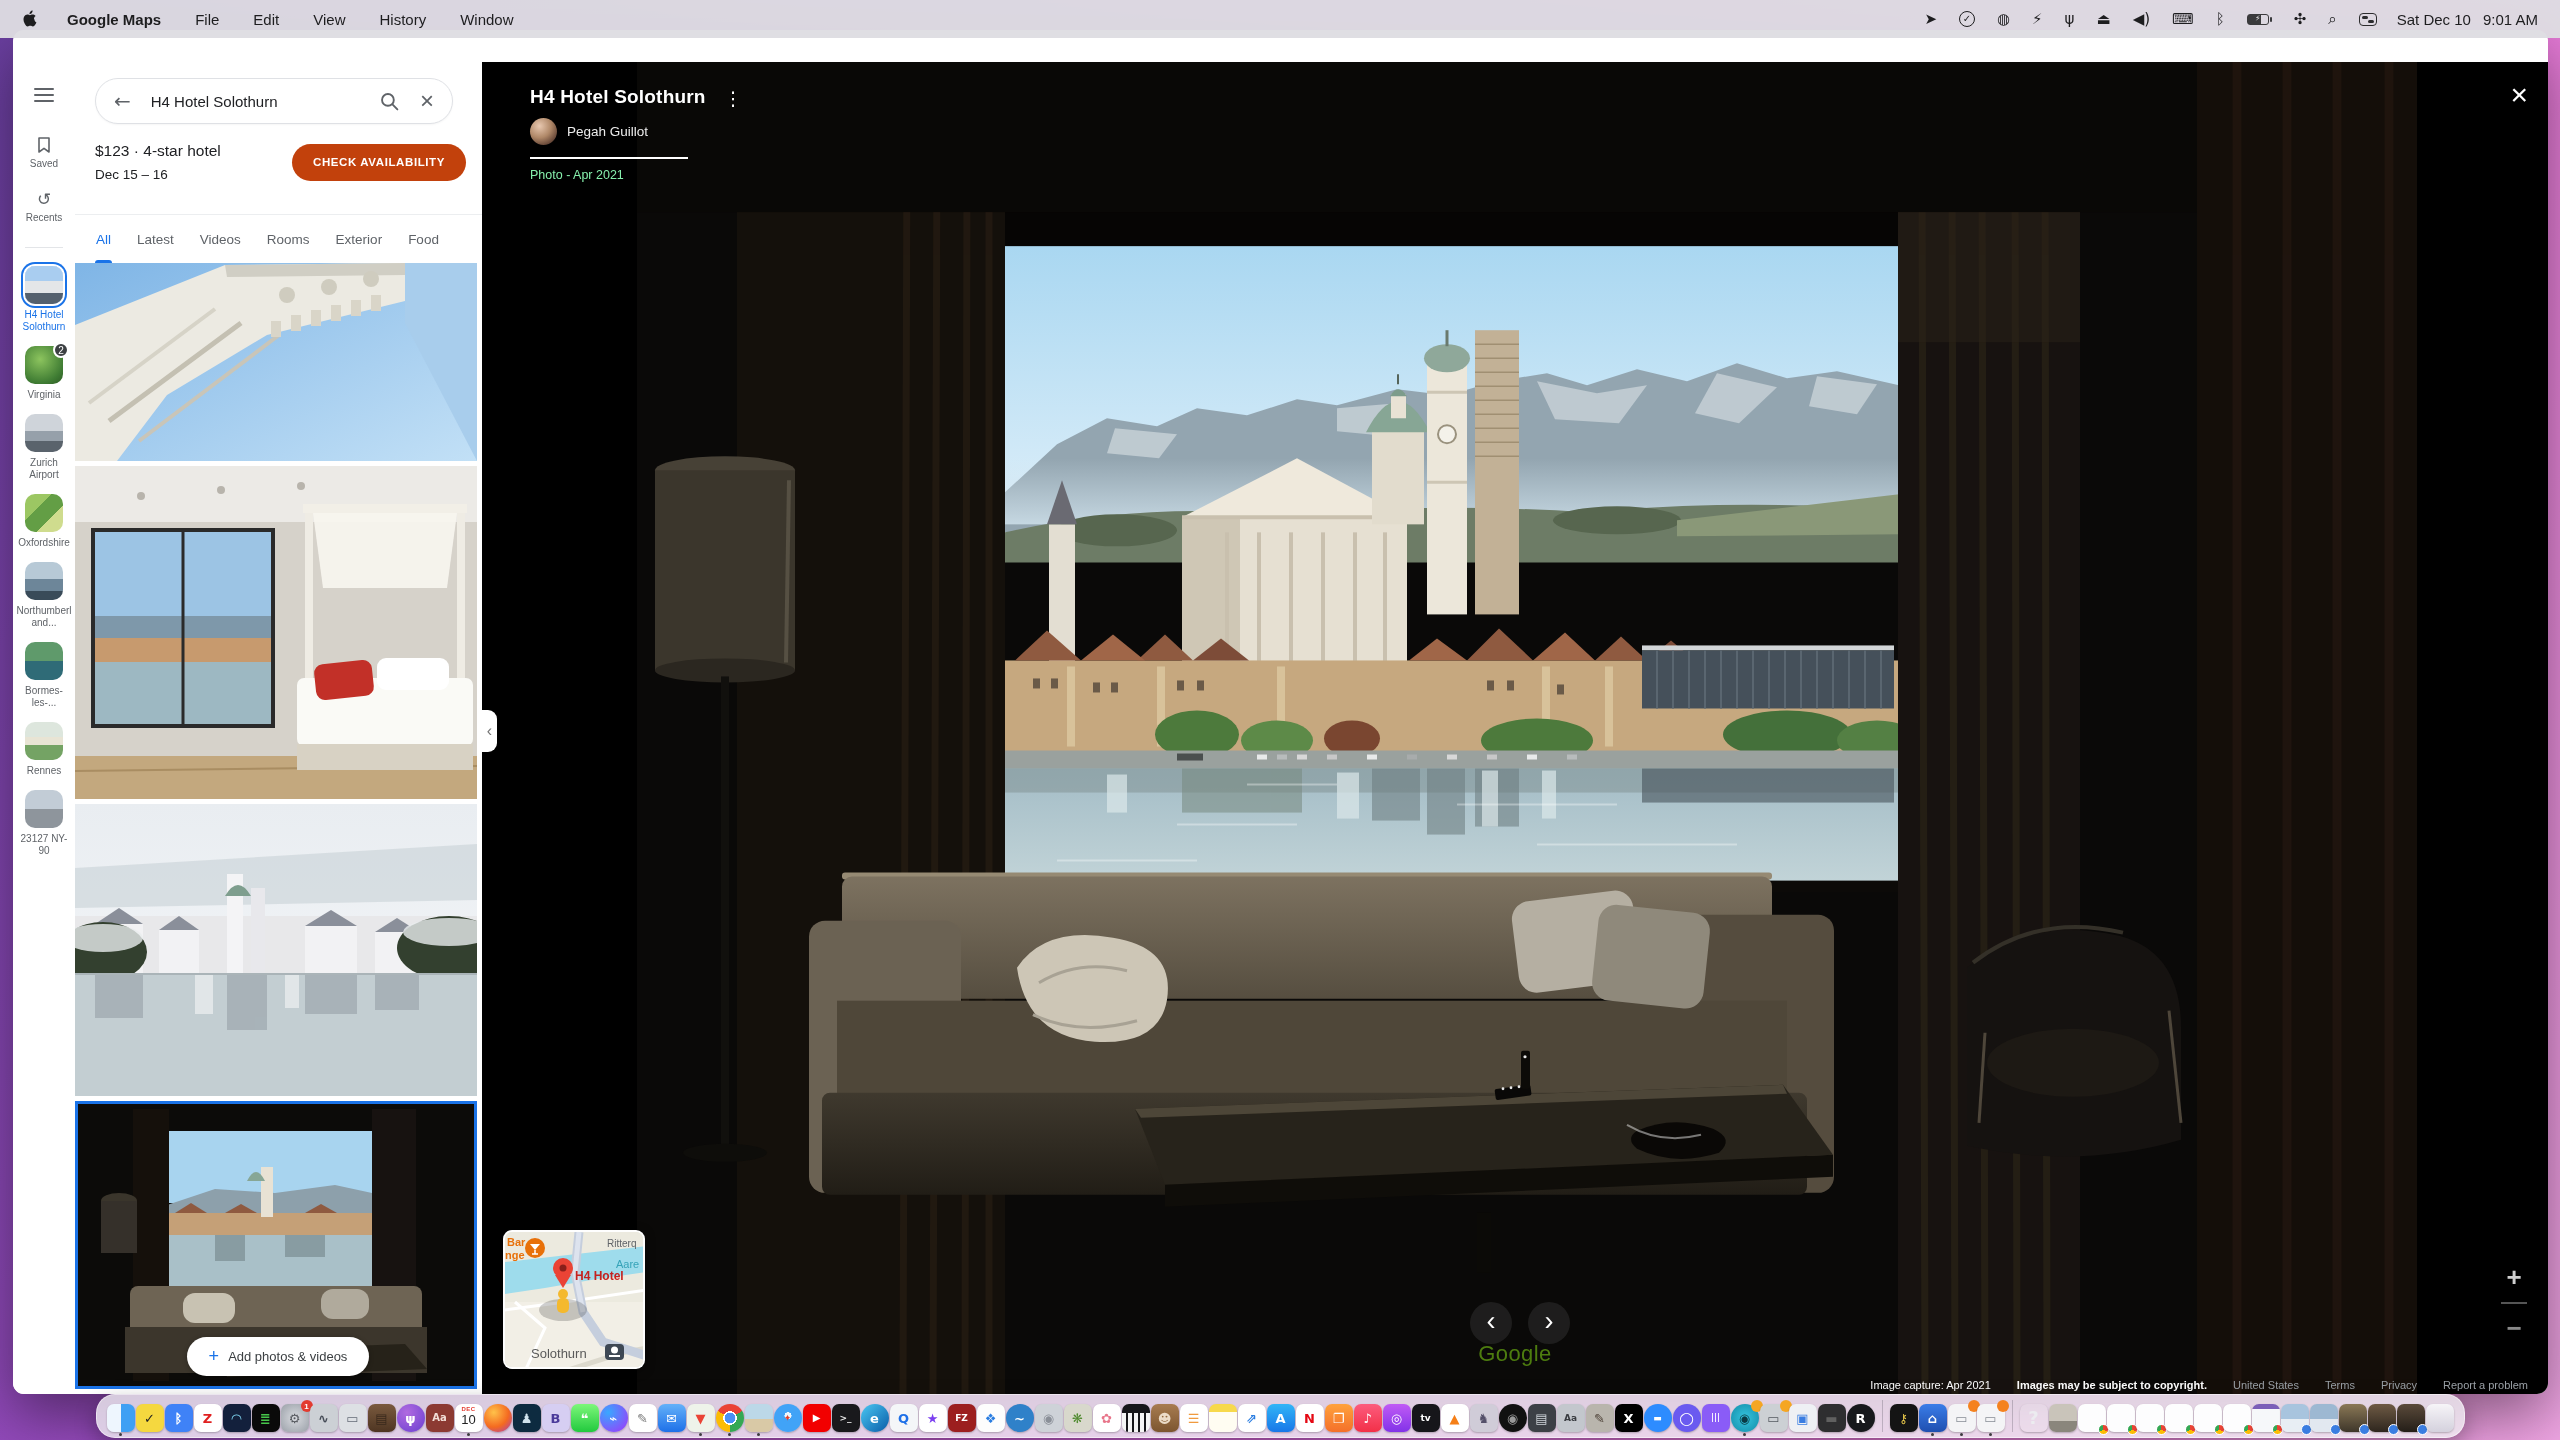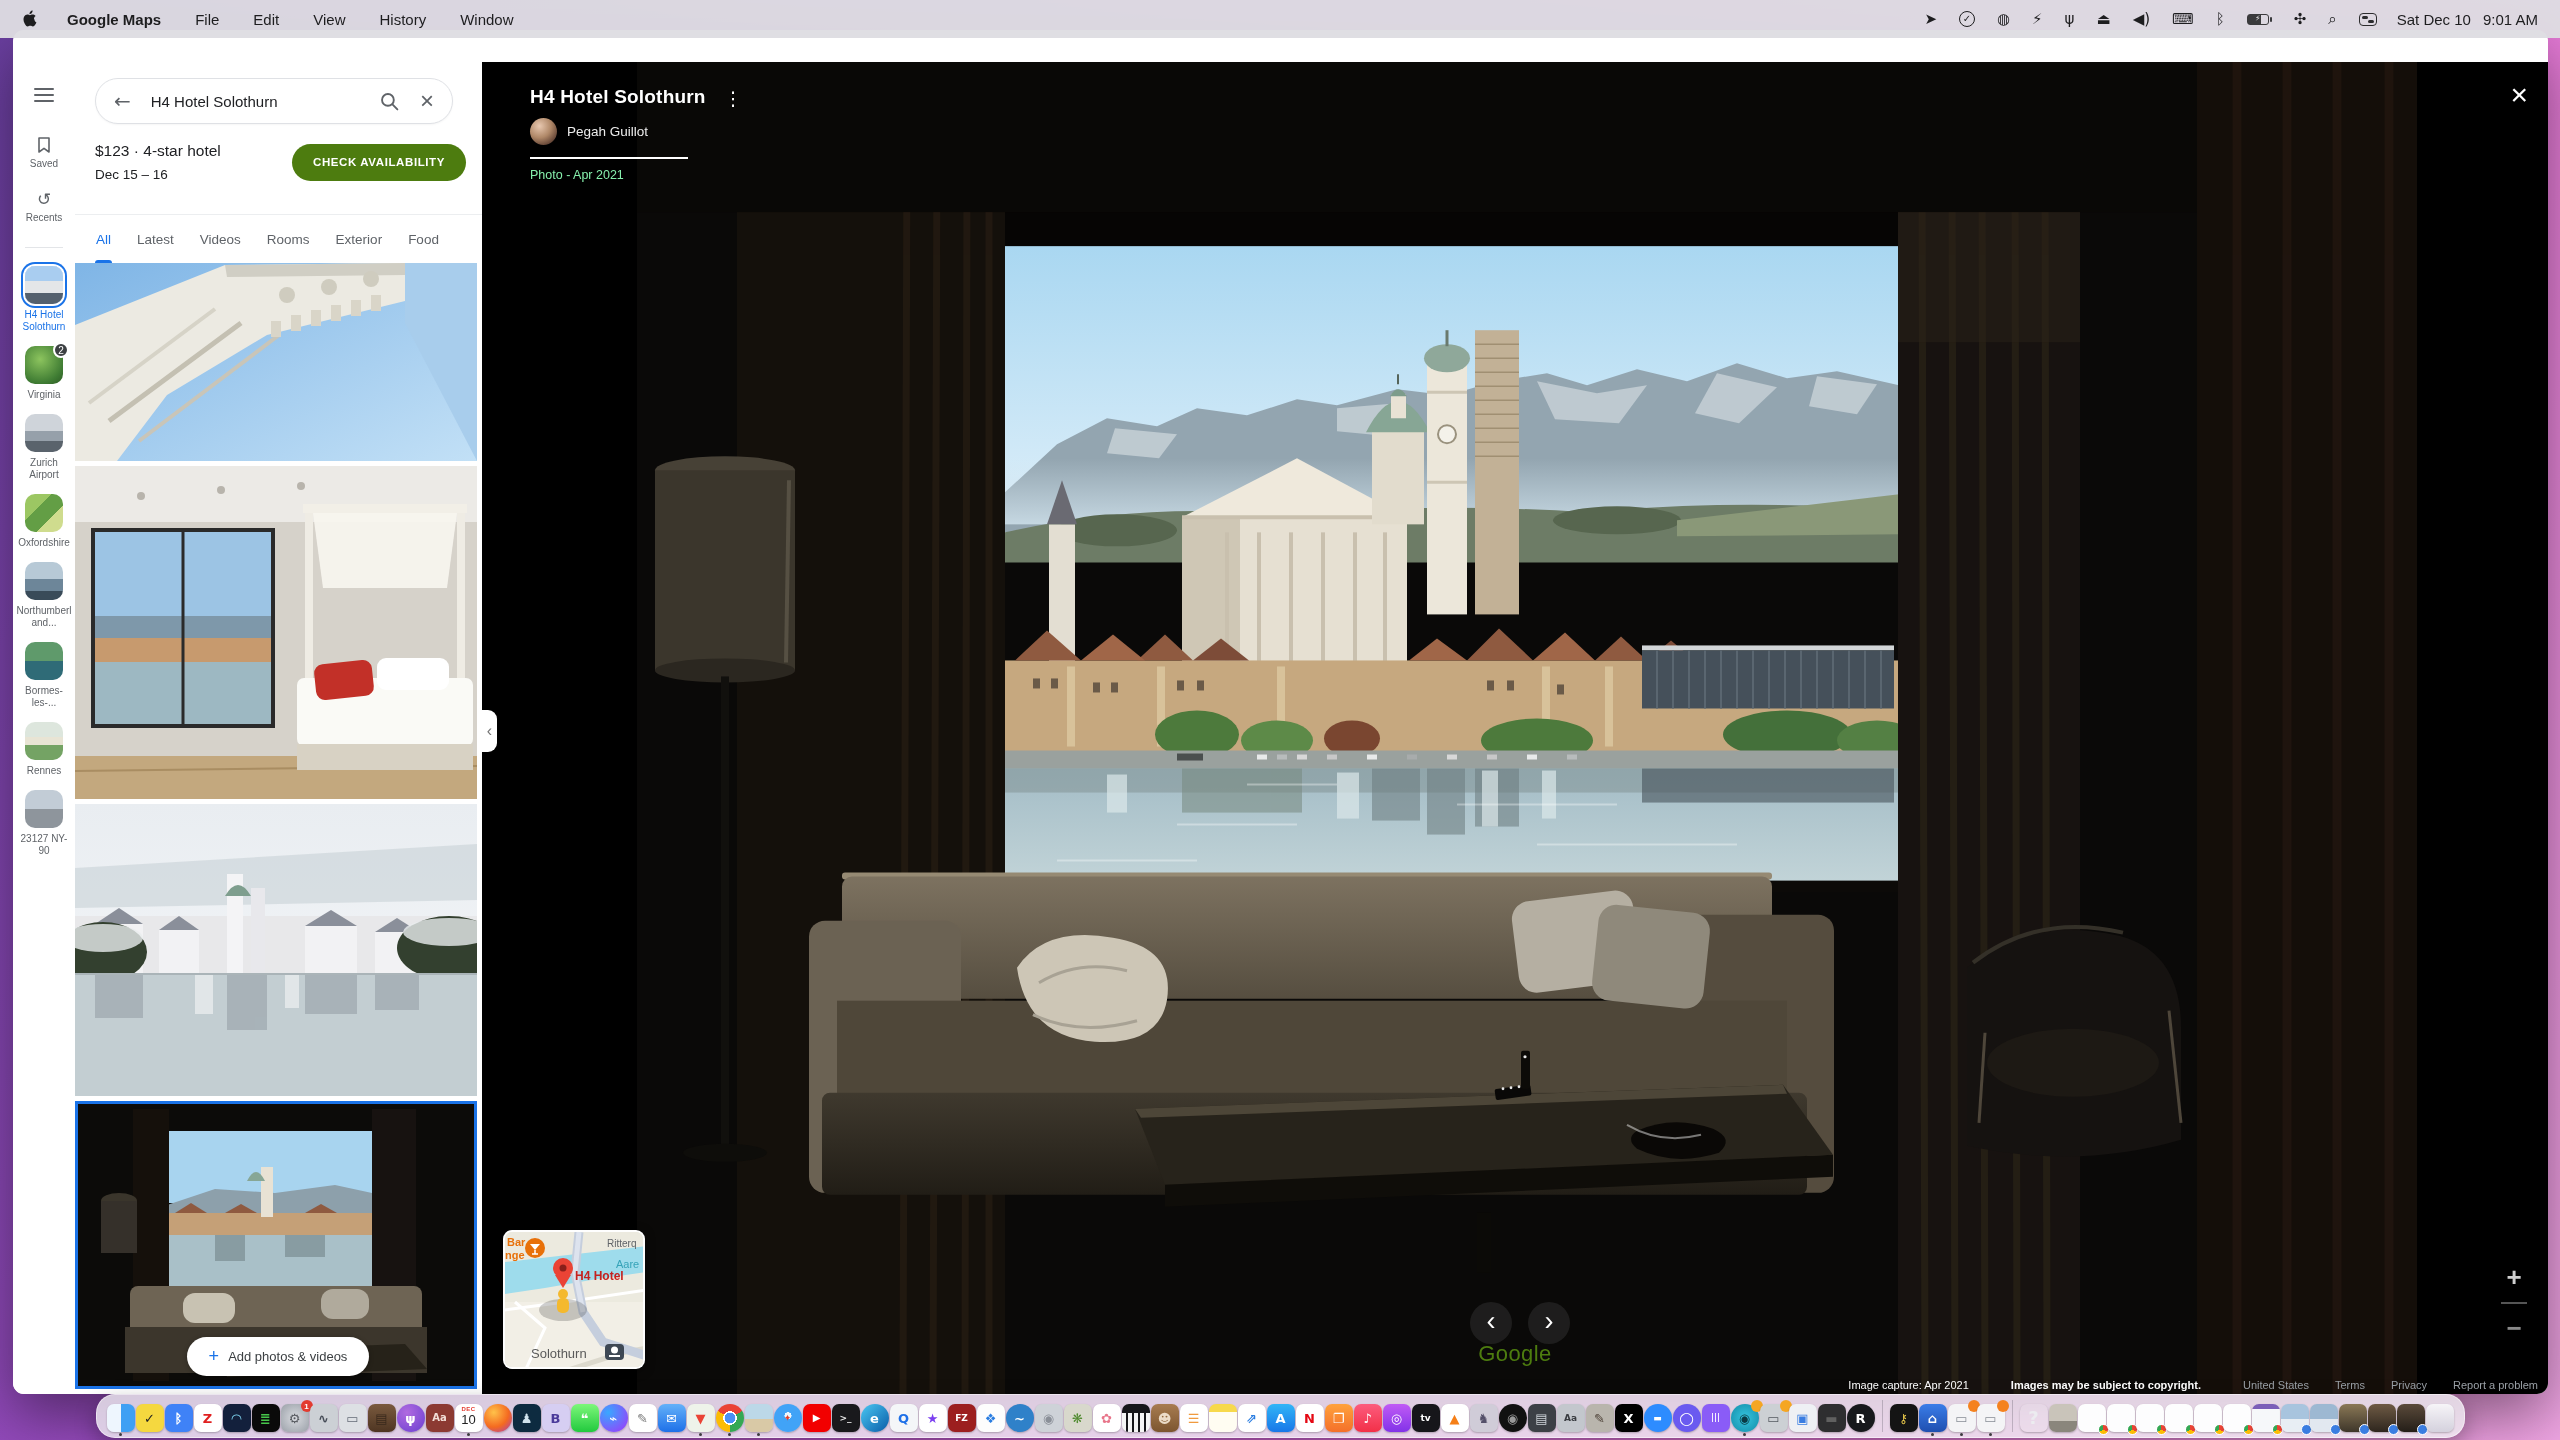--- a/index.html
+++ b/index.html
@@ -60,21 +60,21 @@
   
   .panel{width:407px;flex:0 0 407px;background:#fff;position:relative;overflow:hidden}
   .searchbox{position:absolute;top:16px;left:20px;width:358px;height:46px;border:1px solid #dfe1e5;border-radius:24px;display:flex;align-items:center;padding:0 18px;background:#fff;box-shadow:0 1px 2px rgba(0,0,0,.04)}
   .back{font-size:20px;color:#5f6368;cursor:pointer;font-family:"DejaVu Sans",sans-serif}
   .query{flex:1;margin-left:20px;font-size:15px;color:#202124;white-space:nowrap;overflow:hidden}
   .mag{display:flex;cursor:pointer}
   .clear{font-size:24px;color:#5f6368;margin-left:20px;cursor:pointer;line-height:1}
   .hotelinfo{position:absolute;top:80px;left:20px;right:16px;display:flex;justify-content:space-between;align-items:center}
   .price{font-size:15.5px;color:#202124}
   .dates{font-size:13.5px;color:#202124;margin-top:7px;cursor:pointer}
-  .cta{background:#4d7c0f;color:#fff;border:none;border-radius:19px;height:37px;padding:2px 21px;font-size:11.5px;font-weight:700;letter-spacing:.6px;cursor:pointer;font-family:inherit}
+  .cta{background:#c2410c;color:#fff;border:none;border-radius:19px;height:37px;padding:2px 21px;font-size:11.5px;font-weight:700;letter-spacing:.6px;cursor:pointer;font-family:inherit}
   .tabs{position:absolute;top:152px;left:0;right:0;height:49px;border-top:1px solid #eceef0;display:flex;align-items:stretch;padding-left:8px;white-space:nowrap;overflow:hidden}
   .tab{display:flex;align-items:center;padding:0 13px;font-size:13.5px;font-weight:500;color:#5f6368;cursor:pointer;position:relative}
   .tab.active{color:#1a73e8}
   .tab.active::after{content:'';position:absolute;left:12px;right:12px;bottom:0;height:3px;background:#1a73e8;border-radius:3px 3px 0 0}
   .thumbs{position:absolute;top:201px;bottom:0;left:0;width:402px;overflow:hidden}
   .thumb{display:block;margin-bottom:5px;cursor:pointer;line-height:0;position:relative}
   .thumb svg{display:block}
   .thumb.selected{outline:3px solid #1a73e8;outline-offset:-3px}
   .addbtn{position:absolute;left:112px;bottom:18px;width:182px;height:39px;border:none;border-radius:20px;background:#fff;box-shadow:0 1px 5px rgba(0,0,0,.3);display:flex;align-items:center;justify-content:center;gap:9px;font-size:13px;color:#3c4043;font-weight:500;cursor:pointer;font-family:inherit;z-index:5}
   .addbtn .plus{color:#1a73e8;font-size:18px;font-weight:400}
@@ -98,21 +98,21 @@
   .navbtn.prev{left:988px}
   .navbtn.next{left:1046px}
   .gwm{position:absolute;left:0;right:0;top:1279px;text-align:center;color:#4d7c0f;font-size:22px;font-weight:500;letter-spacing:.4px;z-index:8}
   .minimap{position:absolute;left:21px;top:1168px;width:142px;height:139px;border-radius:9px;border:2px solid rgba(255,255,255,.95);box-shadow:0 2px 10px rgba(0,0,0,.5);overflow:hidden;cursor:pointer;z-index:9;background:#eceadf}
   .minimap svg{display:block}
   .zoomctl{position:absolute;right:12px;top:1200px;width:44px;display:flex;flex-direction:column;align-items:center;z-index:9}
   .zoomctl span{cursor:pointer}
   .zplus{font-size:26px;color:#cfcfcf;font-weight:700}
   .zdiv{width:26px;height:2px;background:#555;margin:9px 0;cursor:default}
   .zminus{font-size:26px;color:#8a8a8a;font-weight:700}
-  .vfooter{position:absolute;right:10px;bottom:3px;display:flex;align-items:center;gap:42px;font-size:11px;z-index:10;white-space:nowrap}
+  .vfooter{position:absolute;right:20px;bottom:3px;display:flex;align-items:center;gap:26px;font-size:11px;z-index:10;white-space:nowrap}
   .vfooter .cap{color:#fff}
   .vfooter .cop{color:#fff;font-weight:700}
   .flinks{display:flex;gap:26px}
   .footer-link{color:#9aa0a6;cursor:pointer}
 
   
   .dockwrap{position:absolute;left:0;right:0;bottom:2px;display:flex;justify-content:center;z-index:70}
   .dock{display:flex;align-items:flex-end;gap:1px;padding:5px 10px;background:rgba(242,240,245,.8);border:1px solid rgba(255,255,255,.5);border-radius:19px;box-shadow:0 8px 22px rgba(0,0,0,.3)}
   .dock-item{width:28px;height:28px;position:relative;cursor:pointer}
   .dock-icon{position:absolute;inset:0;border-radius:7px;display:flex;align-items:center;justify-content:center;box-shadow:0 1px 2px rgba(0,0,0,.25);overflow:visible}

